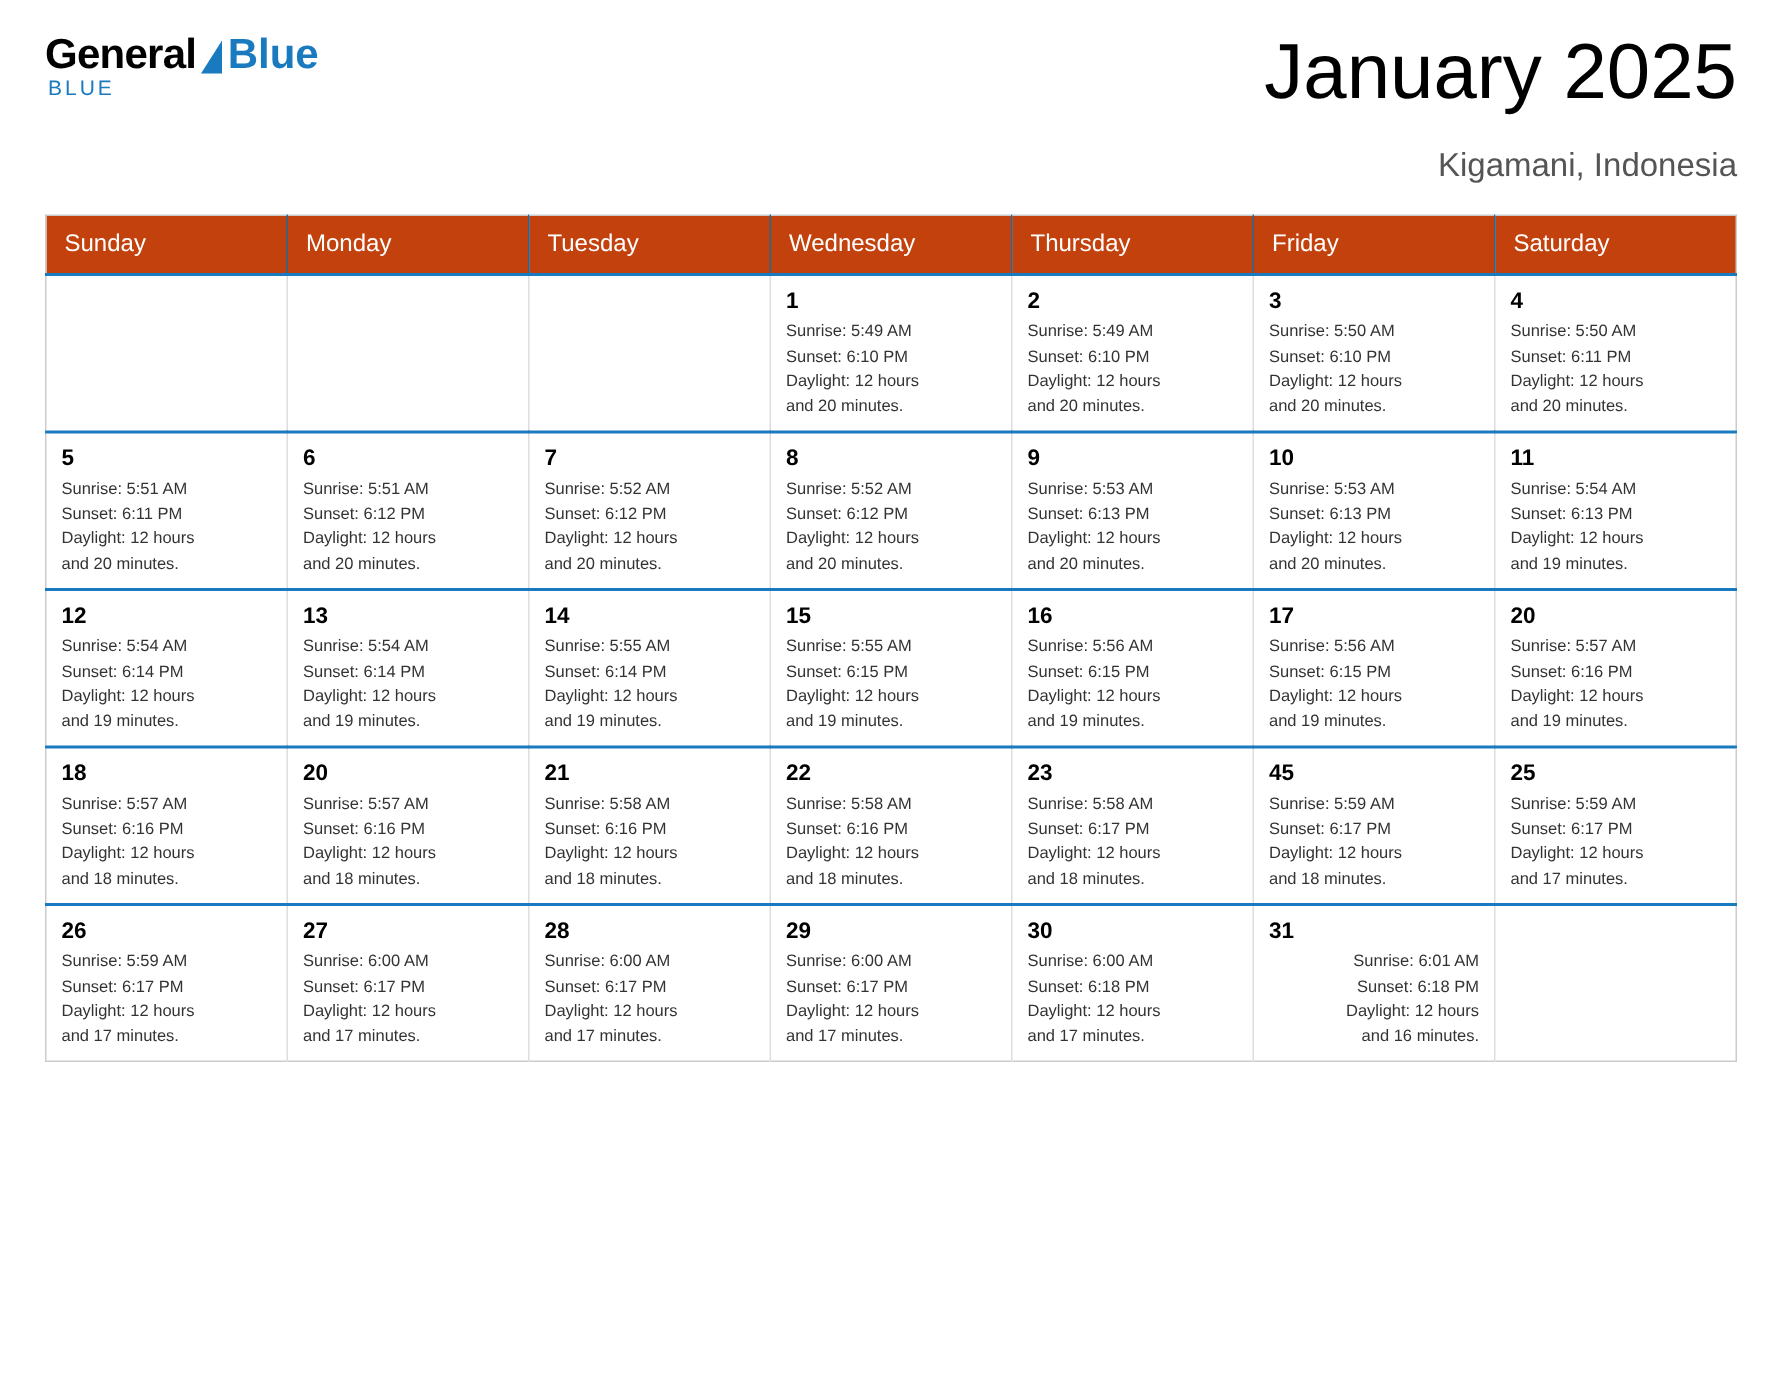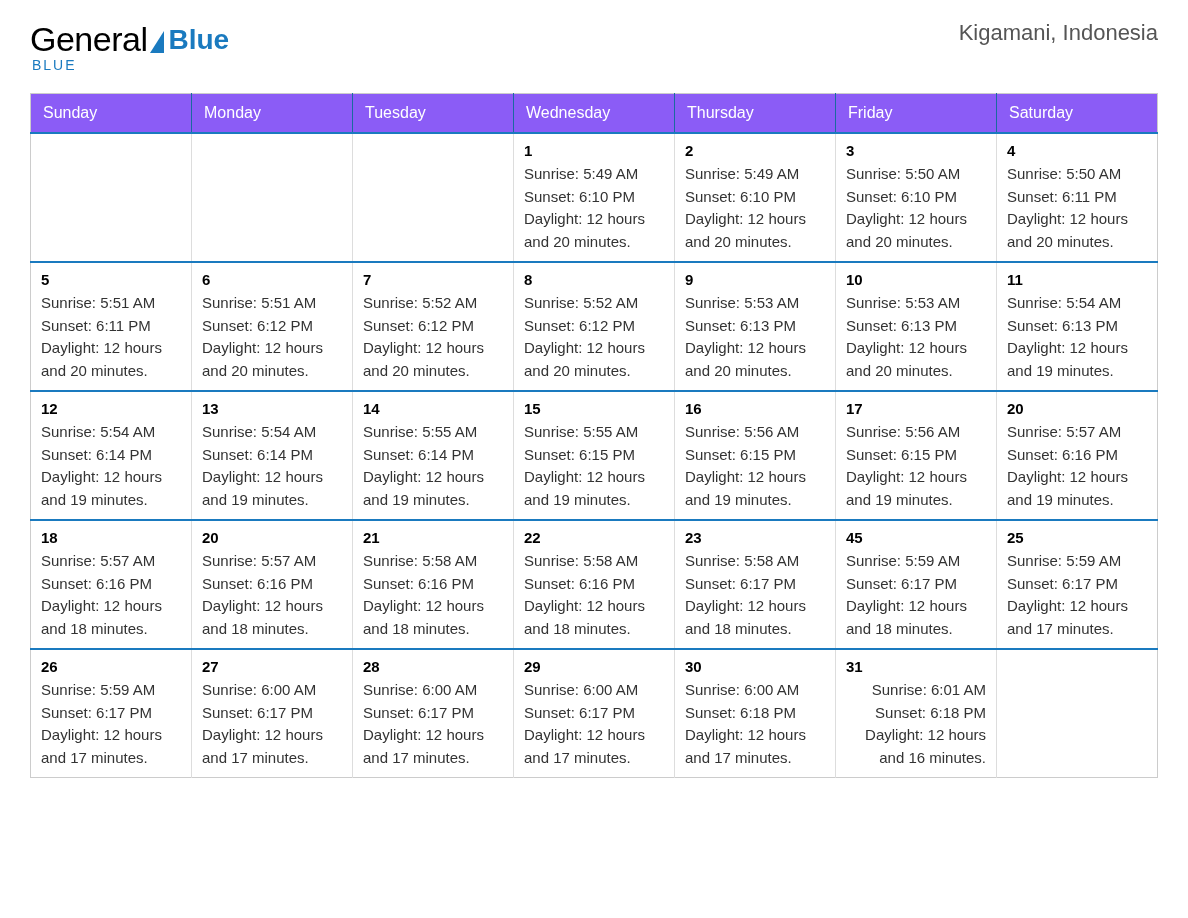--- a/index.html
+++ b/index.html
@@ -20,22 +20,22 @@
     .logo {
       display: flex;
       flex-direction: column;
       align-items: flex-start;
     }
     .logo-top {
       display: flex;
       align-items: center;
     }
     .logo-general {
-      font-size: 34px;
-      font-weight: normal;
+      font-size: 28px;
+      font-weight: bold;
       color: #000;
       letter-spacing: -0.5px;
     }
     .logo-triangle {
       width: 0;
       height: 0;
       border-left: 14px solid transparent;
       border-bottom: 22px solid #1a7abf;
       margin-left: 3px;
       margin-top: 4px;
@@ -60,29 +60,29 @@
     .title-block h1 {
       font-size: 52px;
       font-weight: normal;
       color: #000;
       line-height: 1.1;
     }
     .title-block h2 {
       font-size: 22px;
       font-weight: normal;
       color: #555;
-      margin-top: 0;
+      margin-top: 20px;
     }
     .calendar {
       width: 100%;
       border-collapse: collapse;
       border: 1px solid #ccc;
     }
     .calendar thead tr {
-      background-color: #8b5cf6;
+      background-color: #c2410c;
       border-radius: 11px;
     }
     .calendar thead th {
       color: #fff;
       font-size: 16px;
       font-weight: normal;
       padding: 10px 12px;
       text-align: left;
       border-right: 1px solid #1a6aa0;
     }
@@ -106,41 +106,42 @@
       border-right: none;
     }
     .day-number {
       font-size: 15px;
       font-weight: bold;
       color: #000;
       display: block;
       margin-bottom: 4px;
     }
     .day-info {
-      font-size: 15px;
+      font-size: 11px;
       color: #333;
       line-height: 1.5;
     }
     .empty-cell {
       background: #fff;
     }
   </style>
 </head>
 <body>
 
 <div class="header">
   <div class="logo">
     <div class="logo-top">
       <span class="logo-general">General</span>
       <div class="logo-triangle"></div>
       <span class="logo-blue">Blue</span>
     </div>
     <span class="logo-tagline">Blue</span>
   </div>
   <div class="title-block">
+    <h1>January 2025</h1>
     <h2>Kigamani, Indonesia</h2>
   </div>
 </div>
 
 <table class="calendar">
   <thead>
     <tr>
     <th>Sunday</th>
         <th>Monday</th>
         <th>Tuesday</th>

